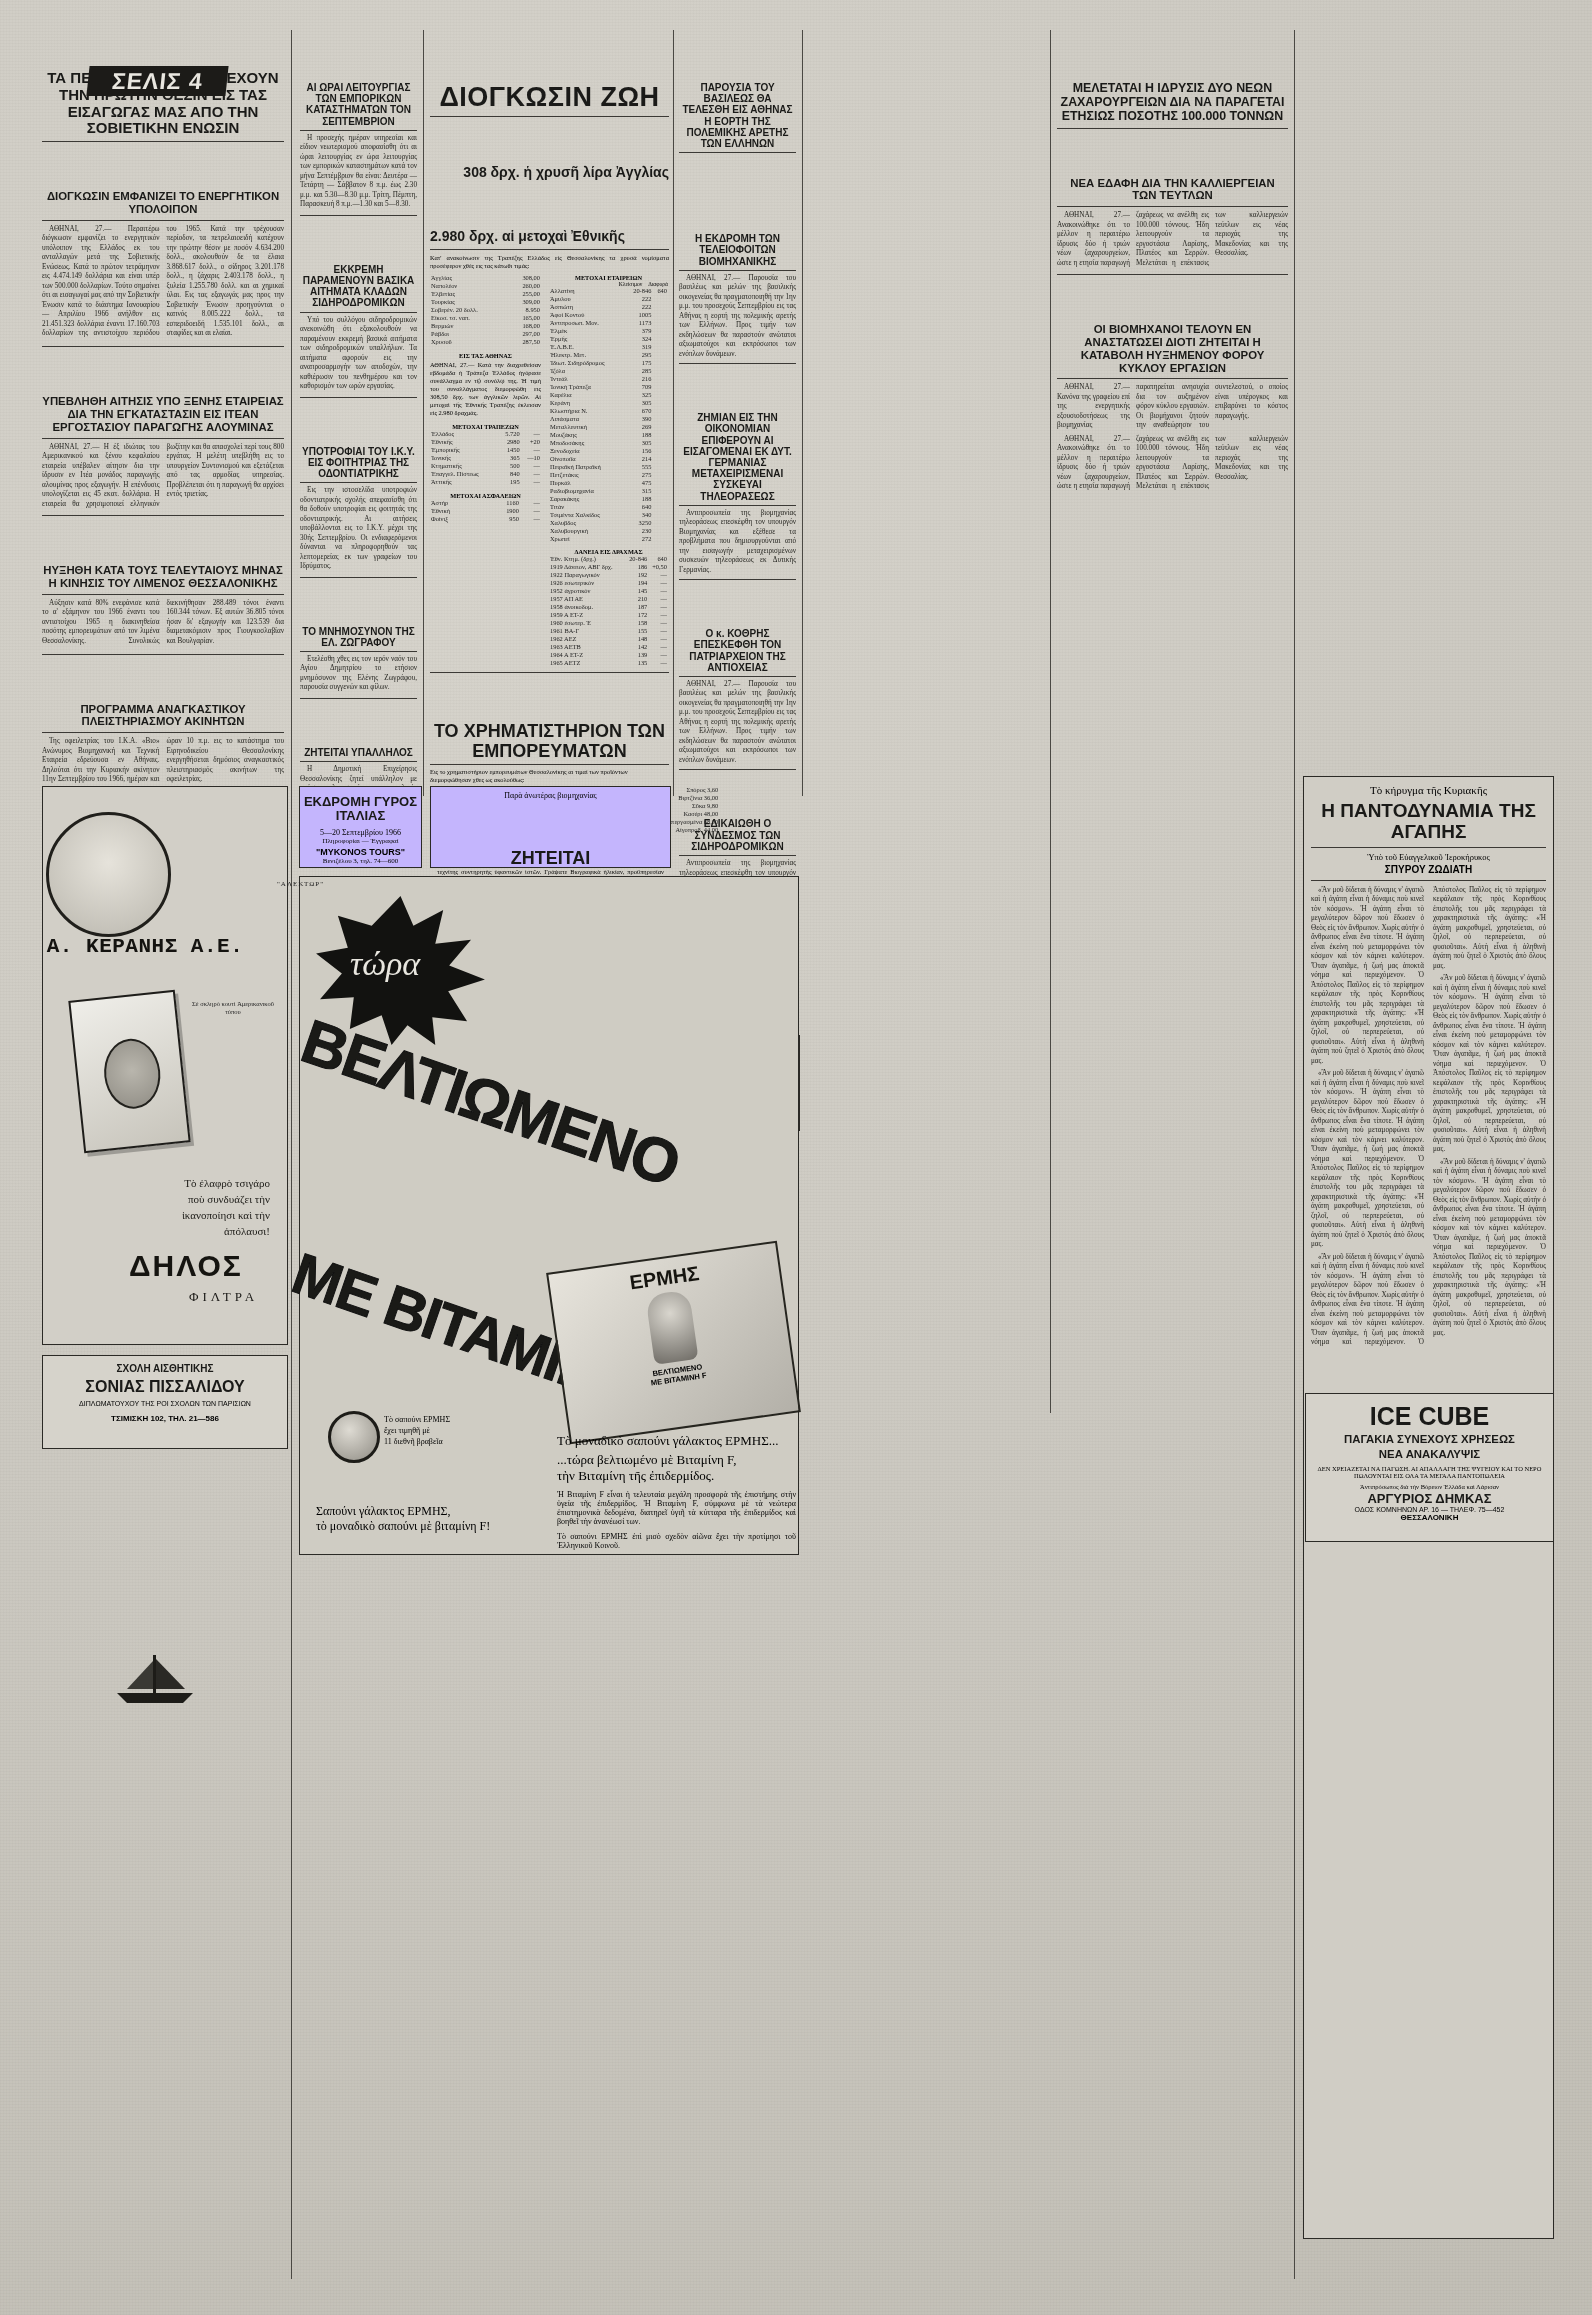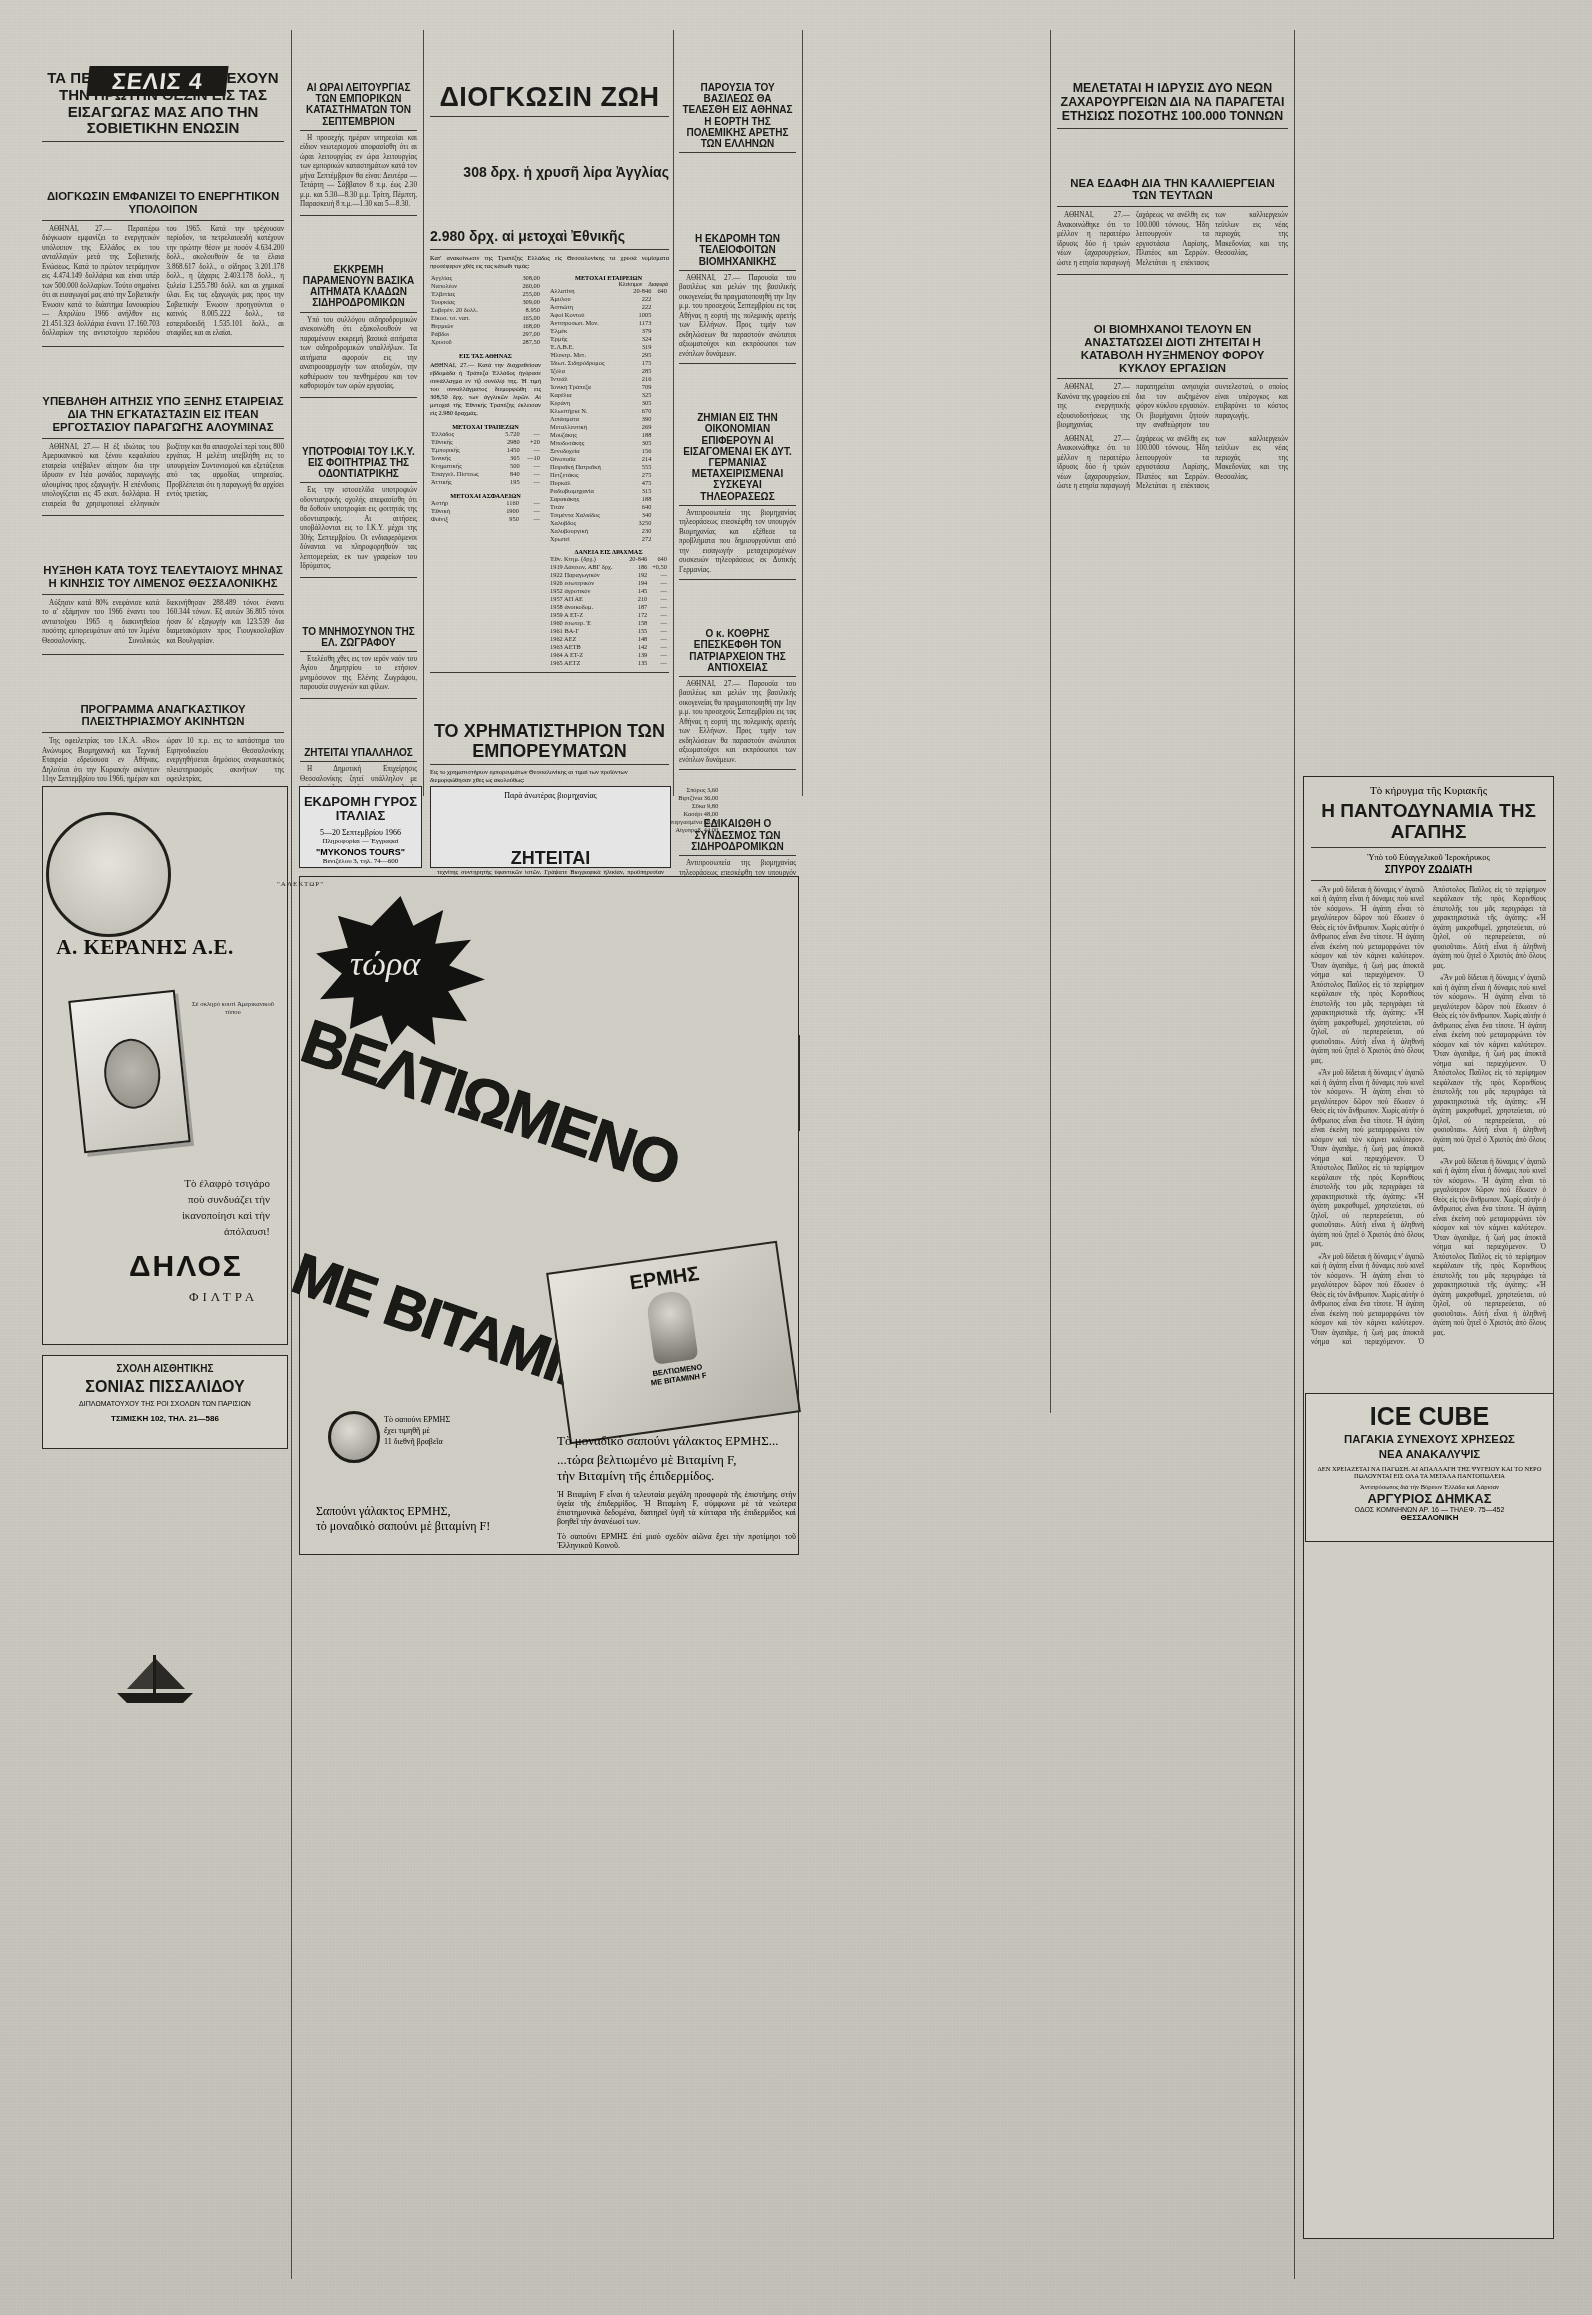--- a/index.html
+++ b/index.html
@@ -32,21 +32,21 @@
   .sans{font-family:"Liberation Sans",sans-serif;}
   
   .selis{position:absolute;left:46px;top:36px;width:139px;height:30px;background:#1c1b18;color:#e9e7e0;
      font-family:"Liberation Sans",sans-serif;font-weight:bold;font-size:23px;letter-spacing:1px;
      display:flex;align-items:center;justify-content:center;transform:skewX(-6deg);}
   
   .keranis{position:absolute;left:42px;top:786px;width:244px;height:557px;border:1px solid #2b2a26;background:#d2cfc7;overflow:hidden;}
   .kbadge{position:absolute;left:46px;top:812px;width:119px;height:119px;border-radius:50%;border:3px solid #201f1b;
      background:radial-gradient(circle at 50% 40%, #e6e3db, #b9b6ad);}
   .kship{position:absolute;left:62px;top:834px;width:88px;height:60px;}
-  .kname{position:absolute;left:38px;top:935px;width:214px;text-align:center;font-family:Liberation Serif, serif;
+  .kname{position:absolute;left:38px;top:935px;width:214px;text-align:center;font-family:Liberation Mono, monospace;
      font-weight:bold;font-size:21px;color:#141310;letter-spacing:0.5px;}
   .packet{position:absolute;left:76px;top:995px;width:103px;height:149px;background:linear-gradient(160deg,#efeee9,#c7c4bb);
      border:2px solid #1e1d1a;transform:rotate(-6deg);box-shadow:3px 4px 0 rgba(0,0,0,.25);}
   .packet .oval{position:absolute;left:26px;top:42px;width:52px;height:66px;border:2px solid #22211d;border-radius:50%;
      background:radial-gradient(circle at 50% 45%, #b9b6ad, #8e8b83);}
   .dilos{position:absolute;left:129px;top:1249px;width:149px;font-family:"Liberation Sans",sans-serif;font-weight:bold;
      font-size:30px;color:#151410;letter-spacing:2px;}
   .filtra{position:absolute;left:189px;top:1289px;font-family:"Liberation Serif",serif;font-size:13px;letter-spacing:4px;color:#1a1916;}
   
   .school{position:absolute;left:42px;top:1355px;width:244px;height:92px;border:1px solid #2b2a26;background:#d6d3cb;}
@@ -56,21 +56,21 @@
   .burst{position:absolute;left:316px;top:896px;width:169px;height:149px;}
   .diagword{position:absolute;font-family:"Liberation Sans",sans-serif;font-weight:bold;color:#111;
      -webkit-text-stroke:1px #111;}
   .ermis{position:absolute;left:557px;top:1256px;width:229px;height:169px;border:2px solid #26251f;
      background:linear-gradient(140deg,#e7e4dc,#b3b0a8);transform:rotate(-8deg);}
   .medal{position:absolute;left:328px;top:1411px;width:46px;height:46px;border-radius:50%;border:3px solid #1d1c18;
      background:radial-gradient(circle at 40% 35%,#dedbd3,#8f8c84);}
   
   .icecube{position:absolute;left:1305px;top:1393px;width:247px;height:147px;border:1px solid #2b2a26;background:#d5d2ca;}
   
-  .adbox{position:absolute;border:1px solid #2b2a26;background:#e5e5e5;box-sizing:border-box;}
+  .adbox{position:absolute;border:1px solid #2b2a26;background:#c4b5fd;box-sizing:border-box;}
   .tiny{font-size:6.4px;line-height:1.25;}
 </style>
 </head>
 <body>
 
 <div id="page">
   <div id="paper"></div>
 
   <div class="rule-v" style="left:291px;top:30px;height:766px;"></div>
   <div class="rule-v" style="left:423px;top:30px;height:766px;"></div>

